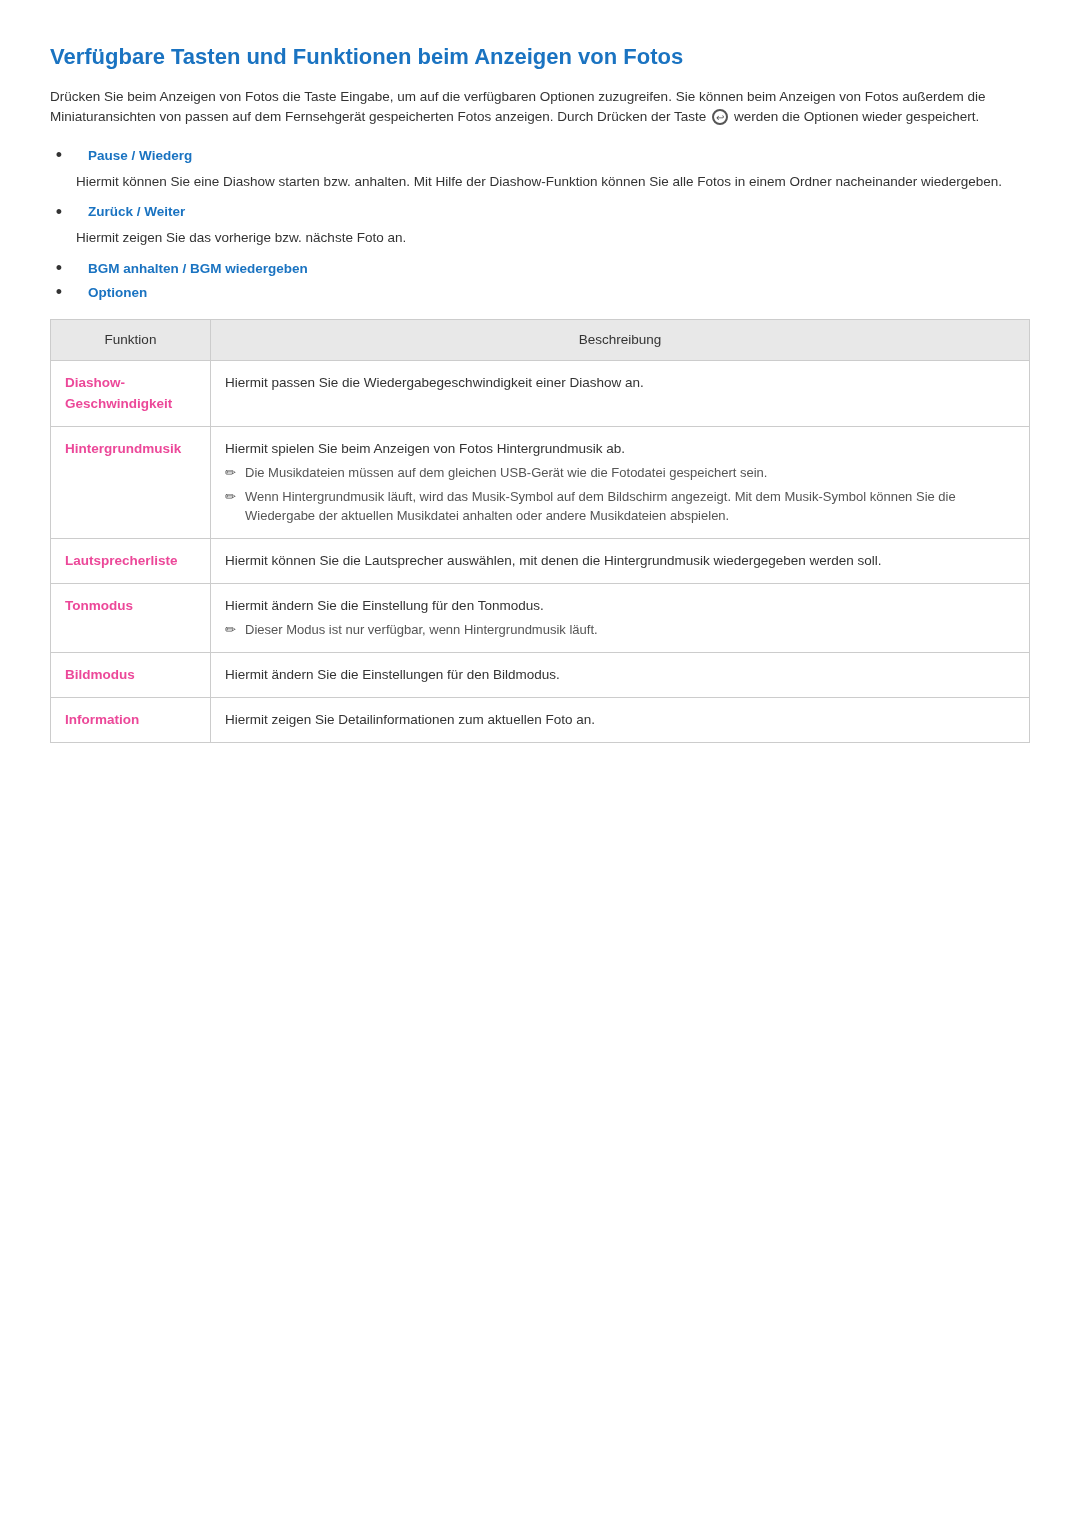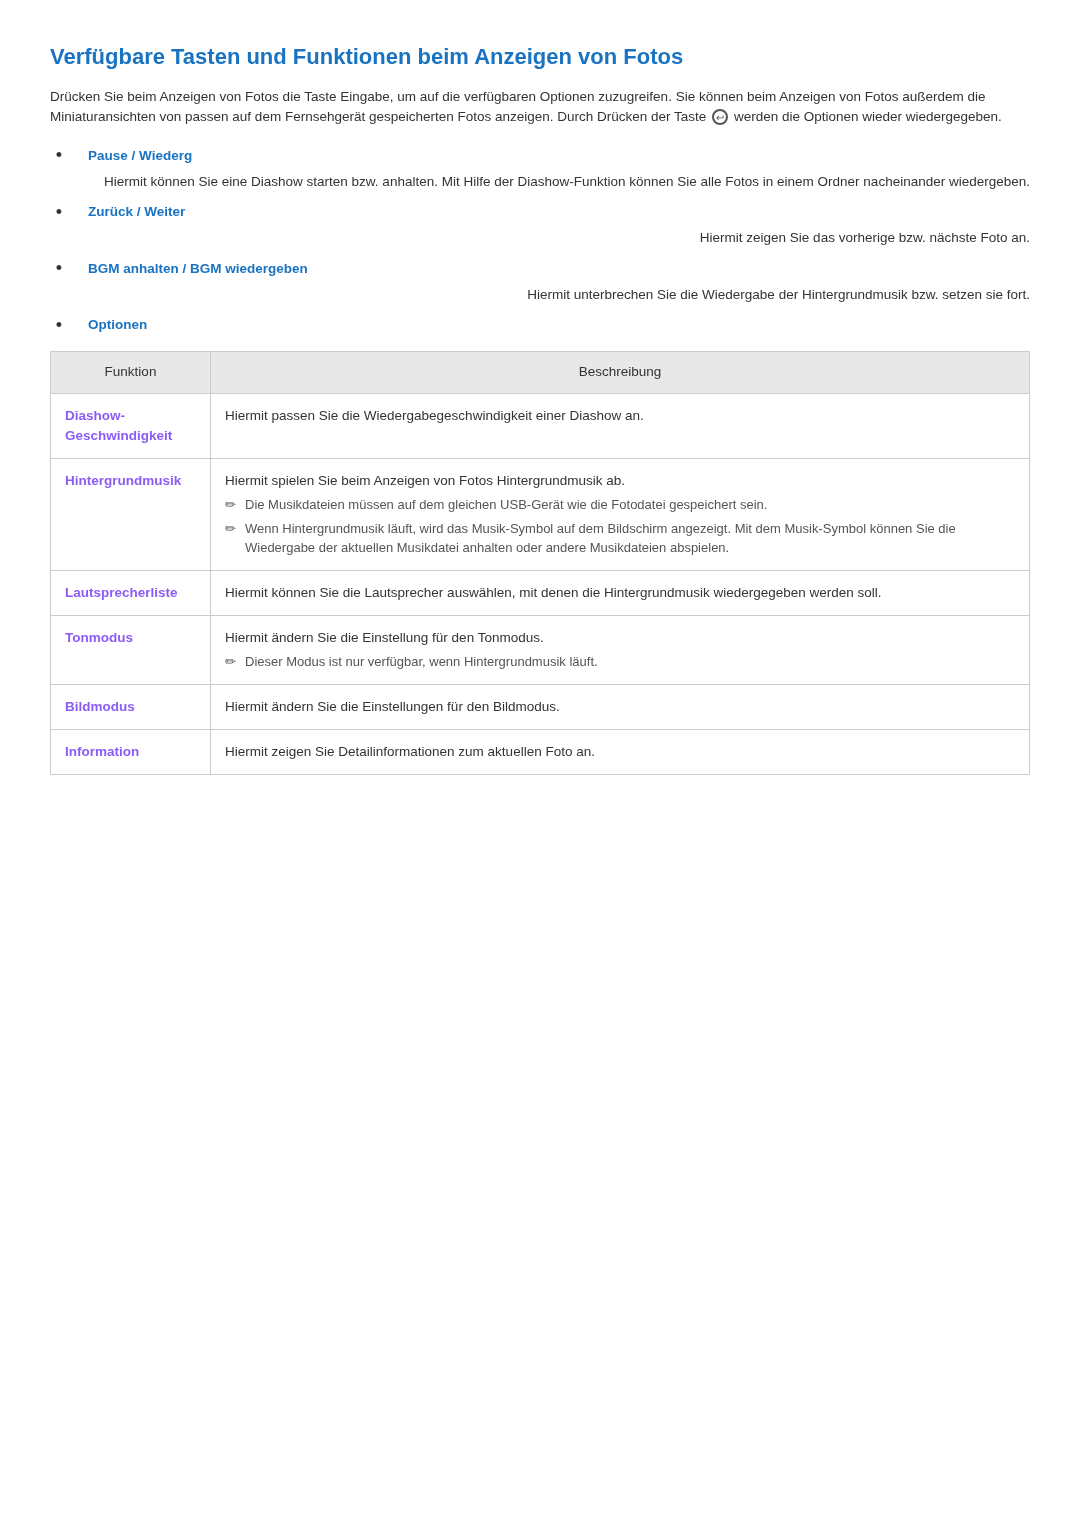--- a/index.html
+++ b/index.html
@@ -63,21 +63,20 @@
       text-decoration: none;
       font-weight: bold;
     }
 
     .bullet-description {
       font-size: 13.5px;
       color: #333;
       margin-left: 26px;
       margin-top: 6px;
       margin-bottom: 10px;
-      text-align: right;
     }
 
     
     .options-table {
       width: 100%;
       border-collapse: collapse;
       margin-top: 8px;
       font-size: 13.5px;
       border-radius: 14px;
     }
@@ -91,21 +90,21 @@
       color: #333;
     }
 
     .options-table td {
       padding: 12px 14px;
       border: 1px solid #ccc;
       vertical-align: top;
     }
 
     .options-table td:first-child {
-      color: #8b5cf6;
+      color: #ec4899;
       font-weight: bold;
       width: 160px;
       min-width: 140px;
     }
 
     .options-table tr:nth-child(odd) td {
       background-color: #fff;
     }
 
     .options-table tr:nth-child(even) td {
@@ -149,21 +148,21 @@
     }
   </style>
 </head>
 <body>
 
 <h1>Verfügbare Tasten und Funktionen beim Anzeigen von Fotos</h1>
 
 <p class="intro-text">
   <span>Drücken Sie beim Anzeigen von Fotos die Taste Eingabe, um auf die verfügbaren Optionen zuzugreifen. Sie können beim Anzeigen von Fotos außerdem die Miniaturansichten von passen auf dem Fernsehgerät gespeicherten Fotos anzeigen. Durch Drücken der Taste</span>
   <span class="back-icon-inline"></span>
-  <span>werden die Optionen wieder wiedergegeben.</span>
+  <span>werden die Optionen wieder gespeichert.</span>
 </p>
 
 <div class="bullet-section">
 
   <div class="bullet-item">
     <span class="bullet-dot">•</span>
     <span class="bullet-label">
       <span class="blue-link">Pause / Wiederg</span>
     </span>
   </div>
@@ -176,21 +175,20 @@
     </span>
   </div>
   <div class="bullet-description">Hiermit zeigen Sie das vorherige bzw. nächste Foto an.</div>
 
   <div class="bullet-item">
     <span class="bullet-dot">•</span>
     <span class="bullet-label">
       <span class="blue-link">BGM anhalten / BGM wiedergeben</span>
     </span>
   </div>
-  <div class="bullet-description">Hiermit unterbrechen Sie die Wiedergabe der Hintergrundmusik bzw. setzen sie fort.</div>
 
   <div class="bullet-item">
     <span class="bullet-dot">•</span>
     <span class="bullet-label">
       <span class="blue-link">Optionen</span>
     </span>
   </div>
 
 </div>
 

